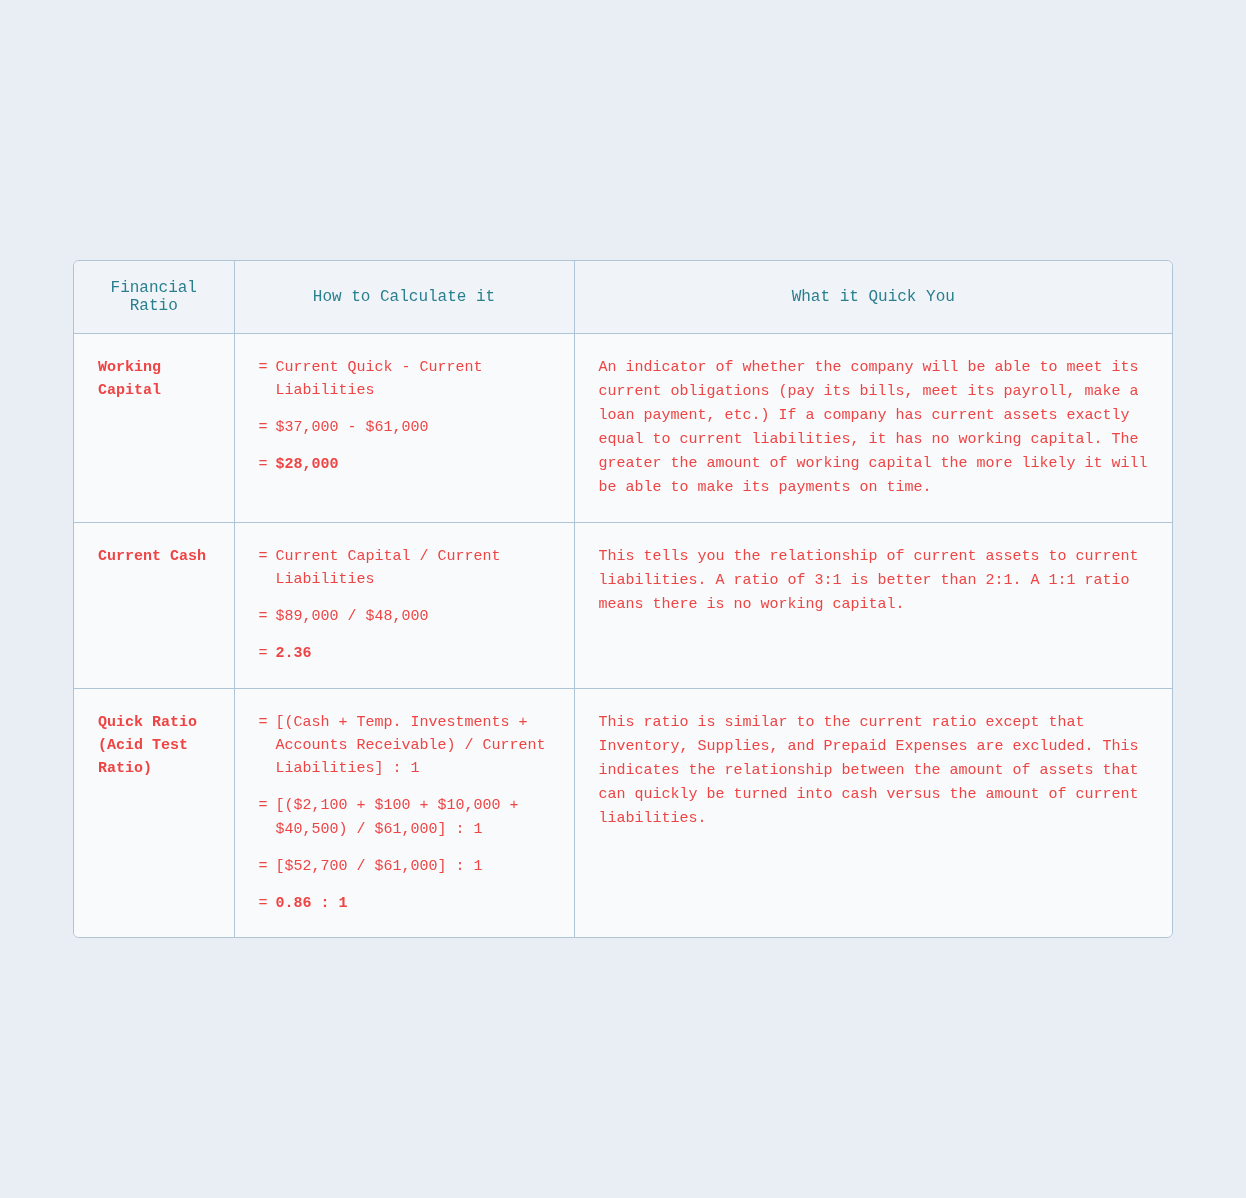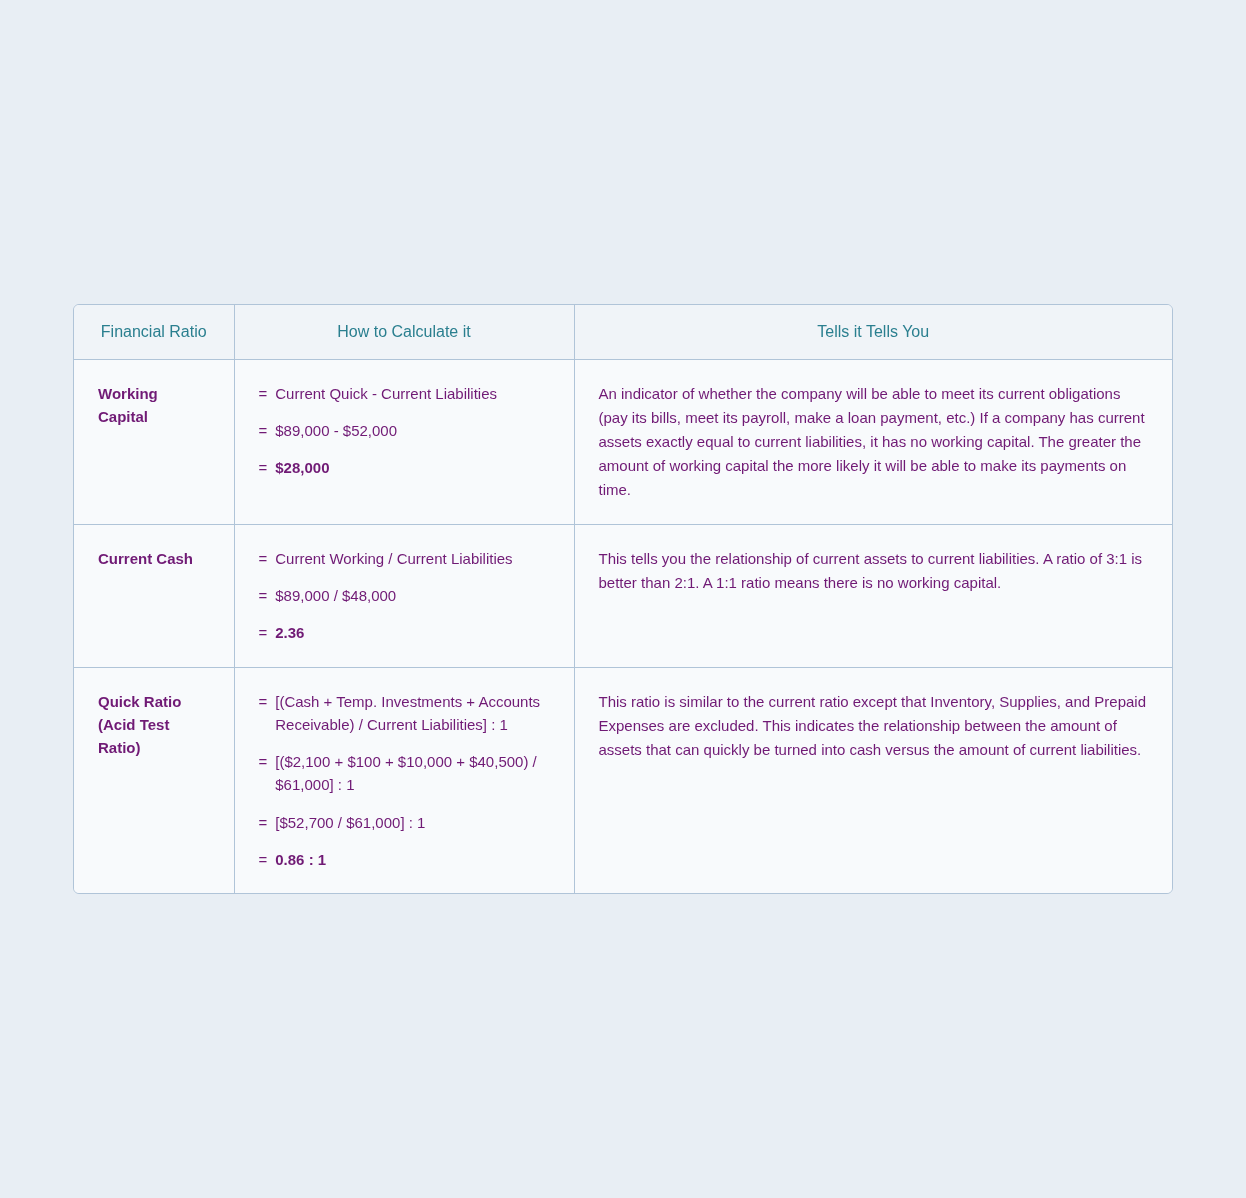--- a/index.html
+++ b/index.html
@@ -18,20 +18,21 @@
       font-size: 15px;
     }
 
     .table-wrapper {
       background: #f0f4f8;
       border: 1.5px solid #b0c4d8;
       border-radius: 6px;
       overflow: hidden;
       width: 1100px;
       margin: 30px auto;
+      font-family: Liberation Mono, monospace;
     }
 
     table {
       width: 100%;
       border-collapse: collapse;
     }
 
     thead tr th {
       padding: 18px 20px;
       text-align: center;
@@ -44,21 +45,21 @@
 
     thead tr th:not(:last-child) {
       border-right: 1.5px solid #b0c4d8;
     }
 
     tbody tr td {
       padding: 22px 24px;
       vertical-align: top;
       border-bottom: 1.5px solid #b0c4d8;
       background: #f8fafc;
-      color: #701a75;
+      color: #ef4444;
       line-height: 1.55;
     }
 
     tbody tr:last-child td {
       border-bottom: none;
       margin-left: 20px;
     }
 
     tbody tr td:not(:last-child) {
       border-right: 1.5px solid #b0c4d8;
@@ -111,32 +112,32 @@
   </style>
 </head>
 <body>
 
 <div class="table-wrapper">
   <table>
     <thead>
       <tr>
         <th class="header-col-1">Financial Ratio</th>
         <th class="header-col-2">How to Calculate it</th>
-        <th class="header-col-3">Tells it Tells You</th>
+        <th class="header-col-3">What it Quick You</th>
       </tr>
     </thead>
     <tbody id="table-body">
     <tr>
           <td class="ratio-name">Working Capital</td>
-          <td class="calculation"><div class="calc-line"><span class="eq">=</span><span> Current Quick - Current Liabilities</span></div><div class="calc-line"><span class="eq">=</span><span> $89,000 - $52,000</span></div><div class="calc-line"><span class="eq">=</span><span class="bold-result"> $28,000</span></div></td>
+          <td class="calculation"><div class="calc-line"><span class="eq">=</span><span> Current Quick - Current Liabilities</span></div><div class="calc-line"><span class="eq">=</span><span> $37,000 - $61,000</span></div><div class="calc-line"><span class="eq">=</span><span class="bold-result"> $28,000</span></div></td>
           <td class="description">An indicator of whether the company will be able to meet its current obligations (pay its bills, meet its payroll, make a loan payment, etc.) If a company has current assets exactly equal to current liabilities, it has no working capital. The greater the amount of working capital the more likely it will be able to make its payments on time.</td>
         </tr>
         <tr>
           <td class="ratio-name">Current Cash</td>
-          <td class="calculation"><div class="calc-line"><span class="eq">=</span><span> Current Working / Current Liabilities</span></div><div class="calc-line"><span class="eq">=</span><span> $89,000 / $48,000</span></div><div class="calc-line"><span class="eq">=</span><span class="bold-result"> 2.36</span></div></td>
+          <td class="calculation"><div class="calc-line"><span class="eq">=</span><span> Current Capital / Current Liabilities</span></div><div class="calc-line"><span class="eq">=</span><span> $89,000 / $48,000</span></div><div class="calc-line"><span class="eq">=</span><span class="bold-result"> 2.36</span></div></td>
           <td class="description">This tells you the relationship of current assets to current liabilities. A ratio of 3:1 is better than 2:1. A 1:1 ratio means there is no working capital.</td>
         </tr>
         <tr>
           <td class="ratio-name">Quick Ratio (Acid Test Ratio)</td>
           <td class="calculation"><div class="calc-line"><span class="eq">=</span><span> [(Cash + Temp. Investments + Accounts Receivable) / Current Liabilities] : 1</span></div><div class="calc-line"><span class="eq">=</span><span> [($2,100 + $100 + $10,000 + $40,500) / $61,000] : 1</span></div><div class="calc-line"><span class="eq">=</span><span> [$52,700 / $61,000] : 1</span></div><div class="calc-line"><span class="eq">=</span><span class="bold-result"> 0.86 : 1</span></div></td>
           <td class="description">This ratio is similar to the current ratio except that Inventory, Supplies, and Prepaid Expenses are excluded. This indicates the relationship between the amount of assets that can quickly be turned into cash versus the amount of current liabilities.</td>
         </tr>
       </tbody>
   </table>
 </div>

